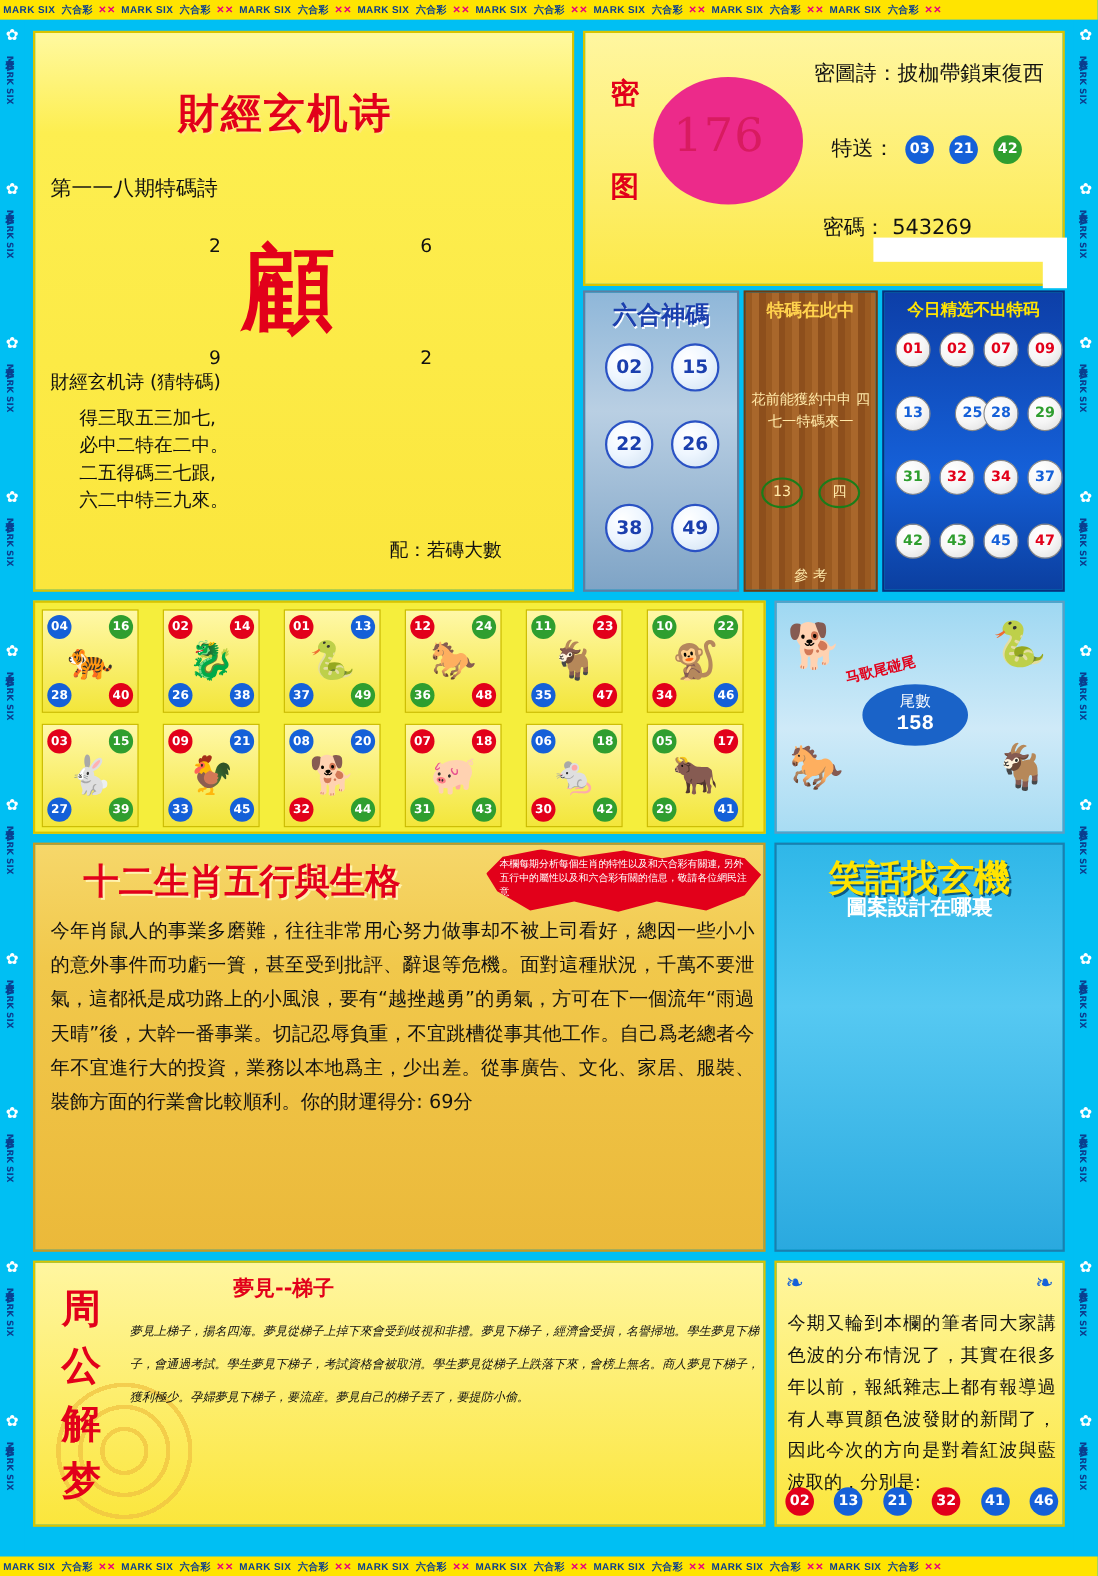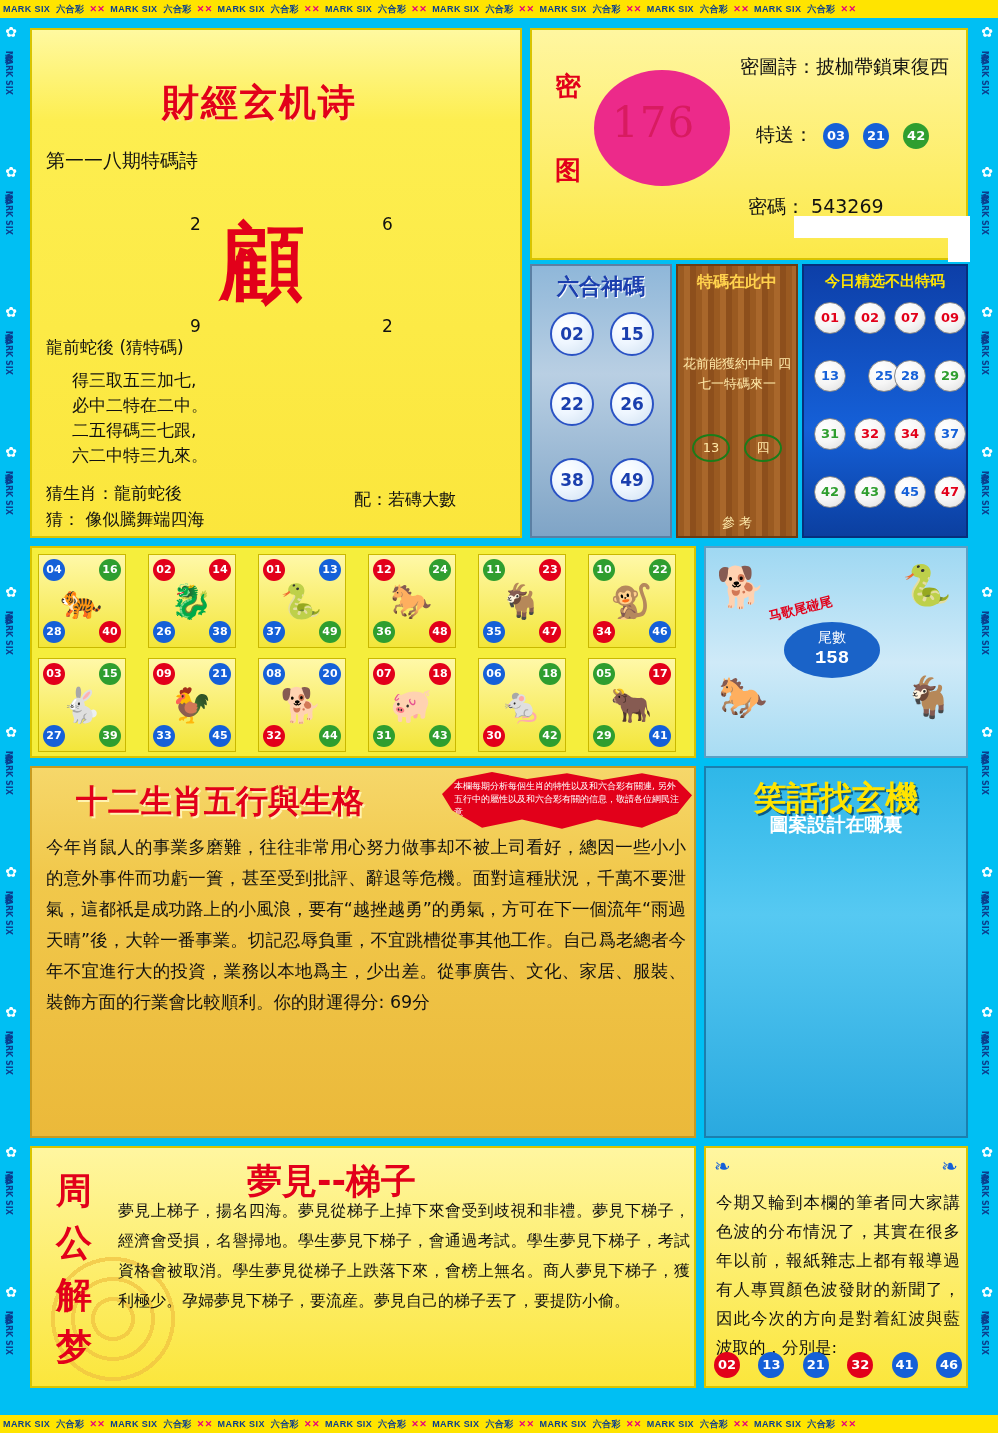--- a/index.html
+++ b/index.html
@@ -58,21 +58,21 @@
     border:2px solid #d8c400;
   }
   #poem .title{
     position:absolute;left:130px;top:48px;
     font-size:37px;font-weight:bold;color:#e2001a;
     font-family:"DejaVu Sans",sans-serif;
     letter-spacing:2px;
     text-shadow:2px 2px 0 #ffe97d;
   }
   #poem .issue{
-    position:absolute;left:14px;top:118px;font-size:19px;color:#111;
+    position:absolute;left:14px;top:128px;font-size:19px;color:#111;
   }
   #poem .bigchar{
     position:absolute;left:188px;top:176px;
     font-size:84px;font-weight:bold;color:#e2001a;
     font-family:"DejaVu Serif",serif;
   }
   #poem .n{position:absolute;font-size:17px;color:#111;}
   #poem .n1{left:158px;top:184px;}
   #poem .n2{left:350px;top:184px;}
   #poem .n3{left:158px;top:286px;}
@@ -257,25 +257,25 @@
   }
   #dream .rings{
     position:absolute;left:6px;top:96px;width:150px;height:150px;
     border-radius:50%;
     background:
       radial-gradient(circle,transparent 0 18px,#f0c040 18px 22px,transparent 22px 38px,#f0c040 38px 42px,transparent 42px 58px,#f0c040 58px 62px,transparent 62px);
     opacity:.7;
   }
   #dream .hdr{
     position:absolute;left:180px;top:10px;
-    font-size:35px;font-weight:bold;color:#e2001a;margin-left:35px;
+    font-size:19px;font-weight:bold;color:#e2001a;
   }
   #dream .body{
     position:absolute;left:86px;top:48px;width:572px;
-    font-size:16px;line-height:30px;color:#111;text-align:justify;
+    font-size:11px;line-height:30px;color:#111;text-align:justify;font-style:italic;
   }
   
   #idx{
     left:682px;top:1128px;width:264px;height:242px;
     background:linear-gradient(180deg,#fff6a0,#fbe63c);
     border:2px solid #d8c400;
   }
   #idx .hdr{
     position:absolute;left:0;top:6px;width:100%;text-align:center;
     font-size:23px;font-weight:bold;color:#e2001a;
@@ -367,30 +367,26 @@
 <div class="page">
 
   <div class="panel" id="poem">
     <div class="title">財經玄机诗</div>
     <div class="issue">第一一八期特碼詩</div>
     <div class="n n1">2</div>
     <div class="n n2">6</div>
     <div class="n n3">9</div>
     <div class="n n4">2</div>
     <div class="bigchar">顧</div>
-    <div class="sub">龍前蛇後 (猜特碼)</div>
+    <div class="sub">財經玄机诗 (猜特碼)</div>
     <div class="lines">
       <div>得三取五三加七,</div>
       <div>必中二特在二中。</div>
       <div>二五得碼三七跟,</div>
       <div>六二中特三九來。</div>
-    </div>
-    <div class="zodiac">
-      <div>猜生肖：龍前蛇後</div>
-      <div>猜：  像似騰舞端四海</div>
     </div>
     <div class="pei">配：若磚大數</div>
   </div>
 
   <div class="panel" id="mitu">
     <div class="vlabel">密<br>图</div>
     <div class="oval">
       <div class="hand">176</div>
     </div>
     <div class="poem">密圖詩：披枷帶鎖東復西</div>

